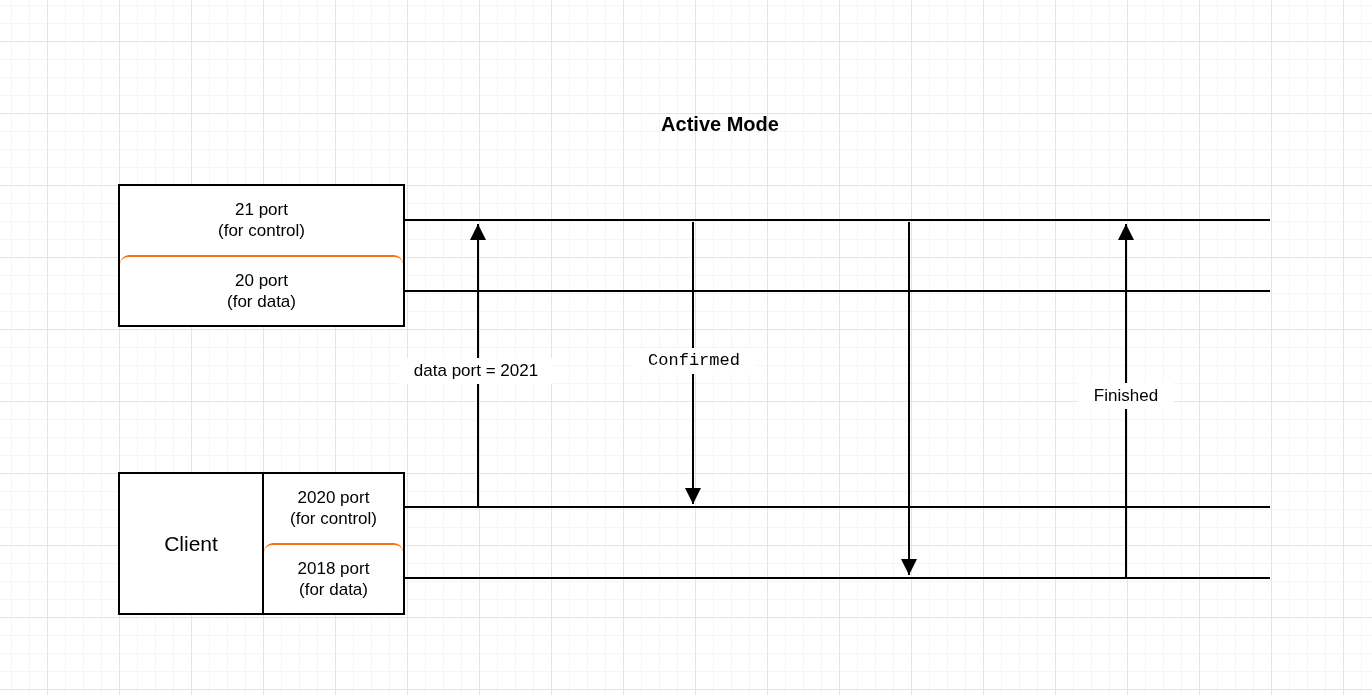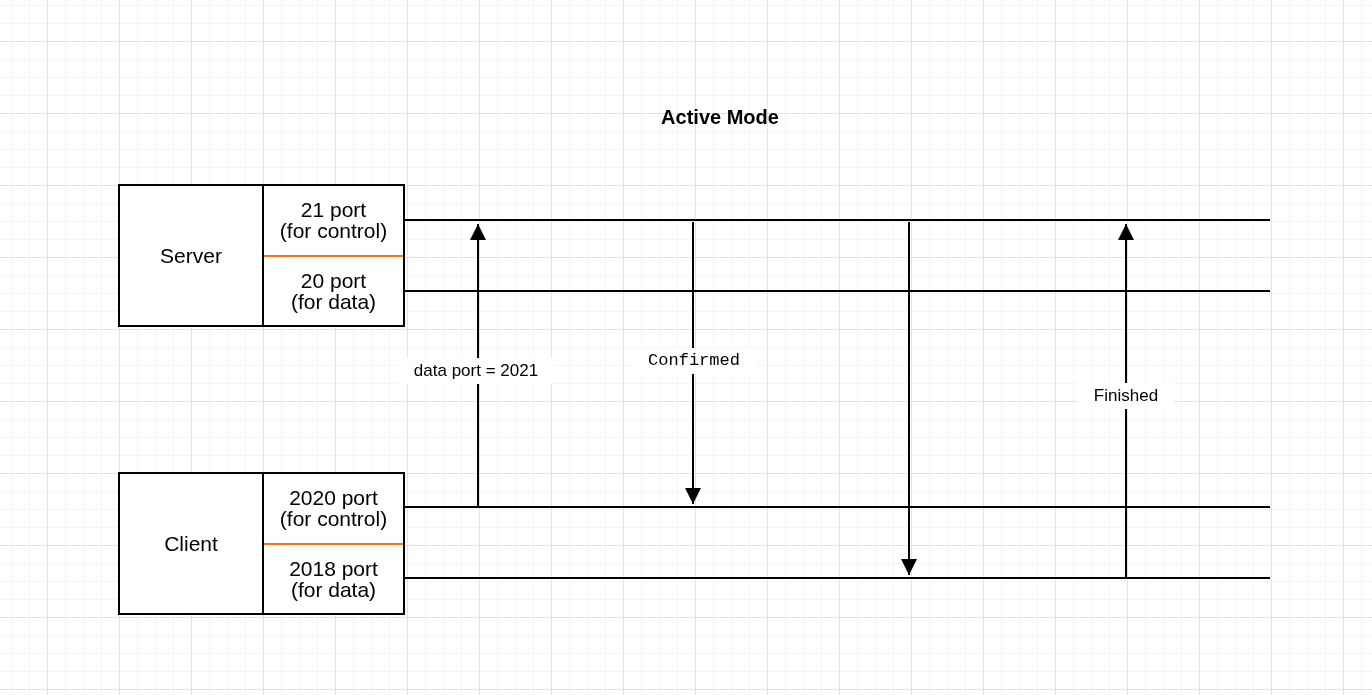--- a/index.html
+++ b/index.html
@@ -28,21 +28,21 @@
   .connector-layer {
     position: absolute;
     left: 0; top: 0;
     width: 1372px;
     height: 695px;
     z-index: 1;
   }
   .diagram-title {
     position: absolute;
     left: 720px;
-    top: 117px;
+    top: 124px;
     transform: translate(-50%, -50%);
     font-size: 20px;
     font-weight: bold;
     white-space: nowrap;
     z-index: 3;
   }
   .node {
     position: absolute;
     left: 118px;
     width: 287px;
@@ -69,23 +69,24 @@
     display: flex;
     flex-direction: column;
   }
   .port {
     flex: 1;
     box-sizing: border-box;
     display: flex;
     flex-direction: column;
     align-items: center;
     justify-content: center;
-    font-size: 21px;
+    font-size: 17px;
     line-height: 21px;
     text-align: center;
+    border-radius: 9px;
   }
   .port + .port { border-top: 2px solid #f97316; }
   .edge-label {
     position: absolute;
     transform: translate(-50%, -50%);
     background: #ffffff;
     padding: 2px 16px;
     font-size: 17px;
     line-height: 22px;
     text-align: center;
@@ -117,21 +118,20 @@
 
     <line x1="478" y1="506" x2="478" y2="224" stroke="#000000" stroke-width="2" marker-end="url(#arrowhead)"></line>
     <line x1="693" y1="222" x2="693" y2="504" stroke="#000000" stroke-width="2" marker-end="url(#arrowhead)"></line>
     <line x1="909" y1="222" x2="909" y2="575" stroke="#000000" stroke-width="2" marker-end="url(#arrowhead)"></line>
     <line x1="1126" y1="577" x2="1126" y2="224" stroke="#000000" stroke-width="2" marker-end="url(#arrowhead)"></line>
   </svg>
 
   <div class="diagram-title">Active Mode</div>
 
   <div class="node node-server">
-    <div class="node-label">Server</div>
     <div class="ports">
       <div class="port">
         <div>21 port</div>
         <div>(for control)</div>
       </div>
       <div class="port">
         <div>20 port</div>
         <div>(for data)</div>
       </div>
     </div>

